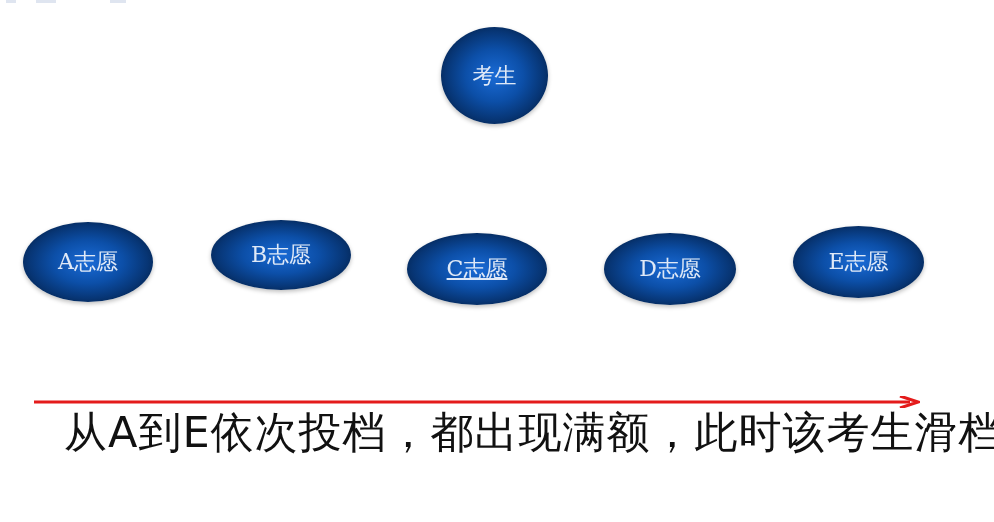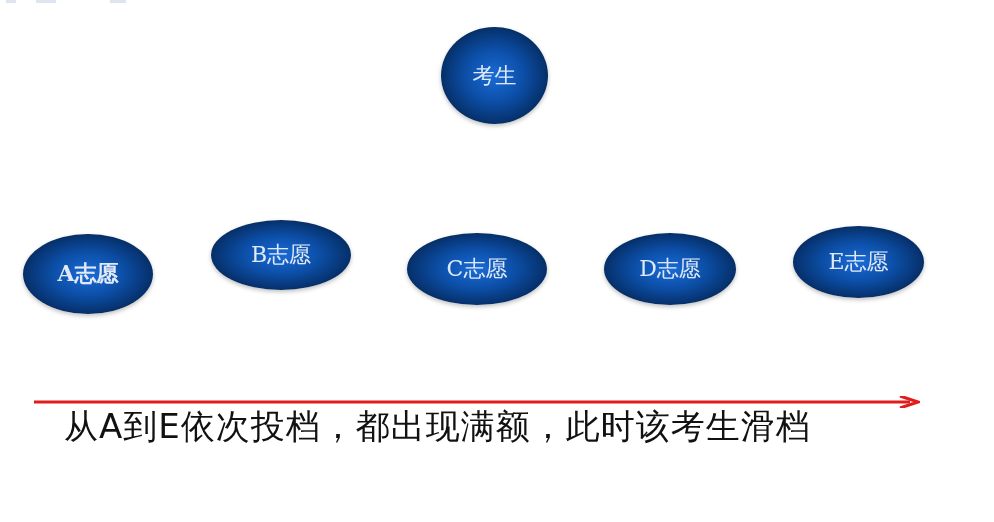--- a/index.html
+++ b/index.html
@@ -23,46 +23,46 @@
       color: #dfe9f7;
       font-size: 22px;
       font-family: "DejaVu Serif", "Liberation Serif", serif;
     }
     .arrow {
       position: absolute; left: 34px; top: 396px; width: 886px; height: 12px;
     }
     .caption {
       position: absolute; left: 64px; top: 404px; width: 860px;
       font-family: "DejaVu Sans", "Liberation Sans", sans-serif;
-      font-size: 34px; color: #111111; letter-spacing: 1px;
+      font-size: 43px; color: #111111; letter-spacing: 1px;
       white-space: nowrap;
     }
   </style>
 </head>
 <body>
 
 <div class="top-frag">
   <span style="left:6px;width:10px;"></span>
   <span style="left:36px;width:20px;"></span>
   <span style="left:110px;width:16px;"></span>
 </div>
 
 <div class="node" style="left:441px; top:27px; width:107px; height:97px;text-align:right;">
   <span>考生</span>
 </div>
 
-<div class="node" style="left:23px; top:234px; width:130px; height:80px;font-weight:bold;">
+<div class="node" style="left:23px; top:222px; width:130px; height:80px;">
   <span>A志愿</span>
 </div>
 
 <div class="node" style="left:211px; top:220px; width:140px; height:70px;">
   <span>B志愿</span>
 </div>
 
-<div class="node" style="left:407px; top:233px; width:140px; height:72px;">
+<div class="node" style="left:407px; top:233px; width:140px; height:72px;text-decoration:underline;">
   <span>C志愿</span>
 </div>
 
 <div class="node" style="left:604px; top:233px; width:132px; height:72px;justify-content:center;">
   <span>D志愿</span>
 </div>
 
 <div class="node" style="left:793px; top:226px; width:131px; height:72px;">
   <span>E志愿</span>
 </div>

